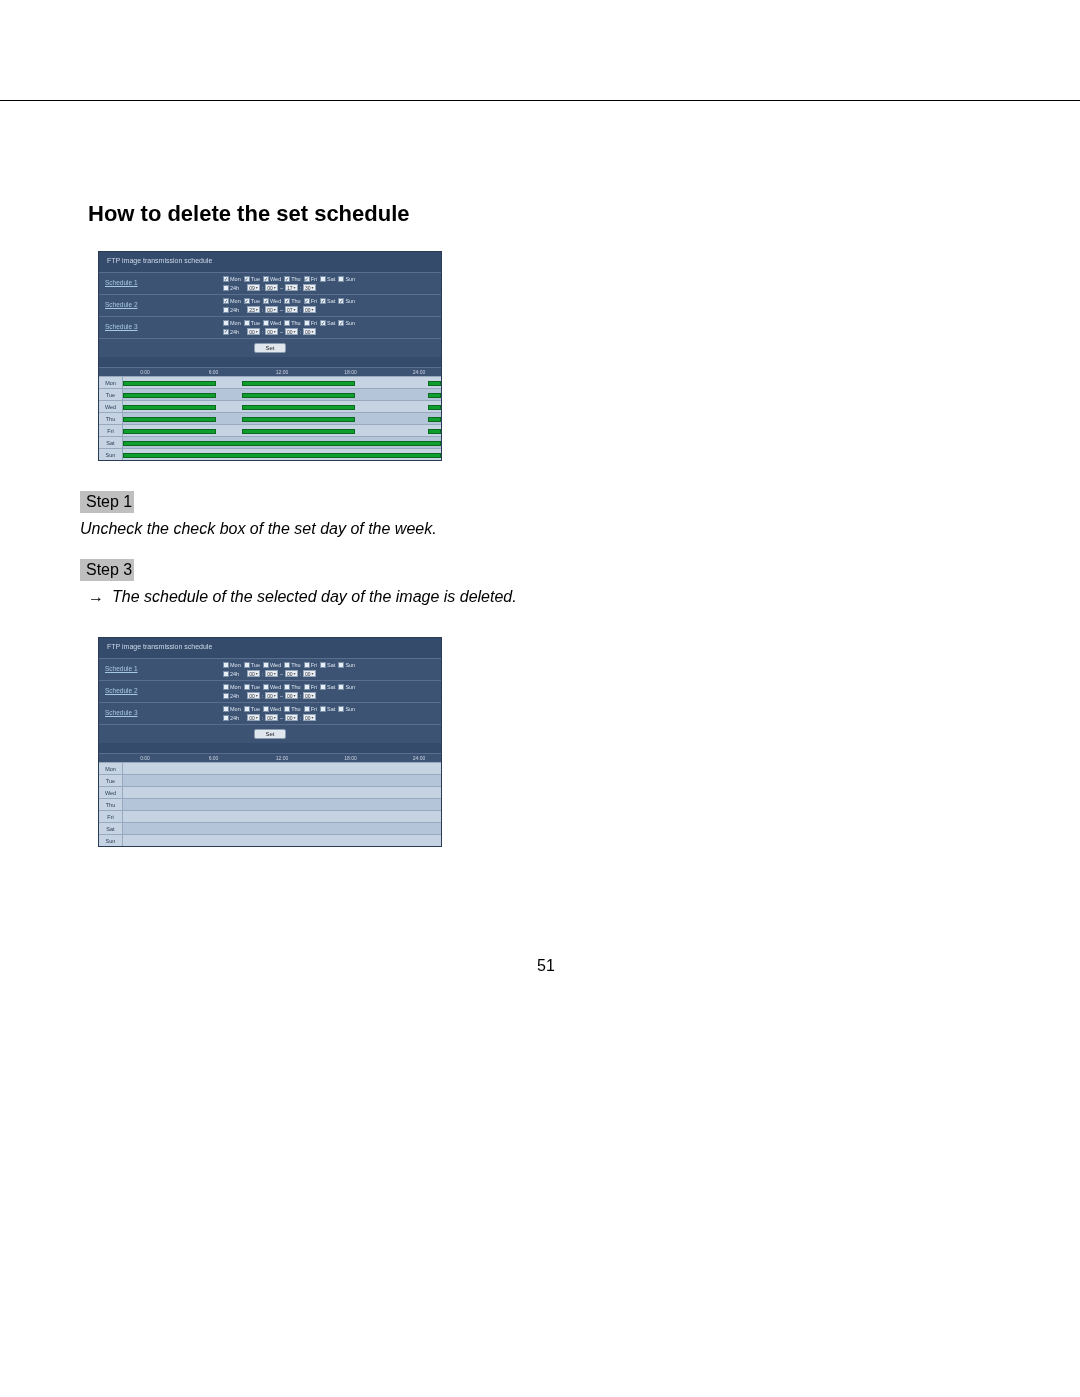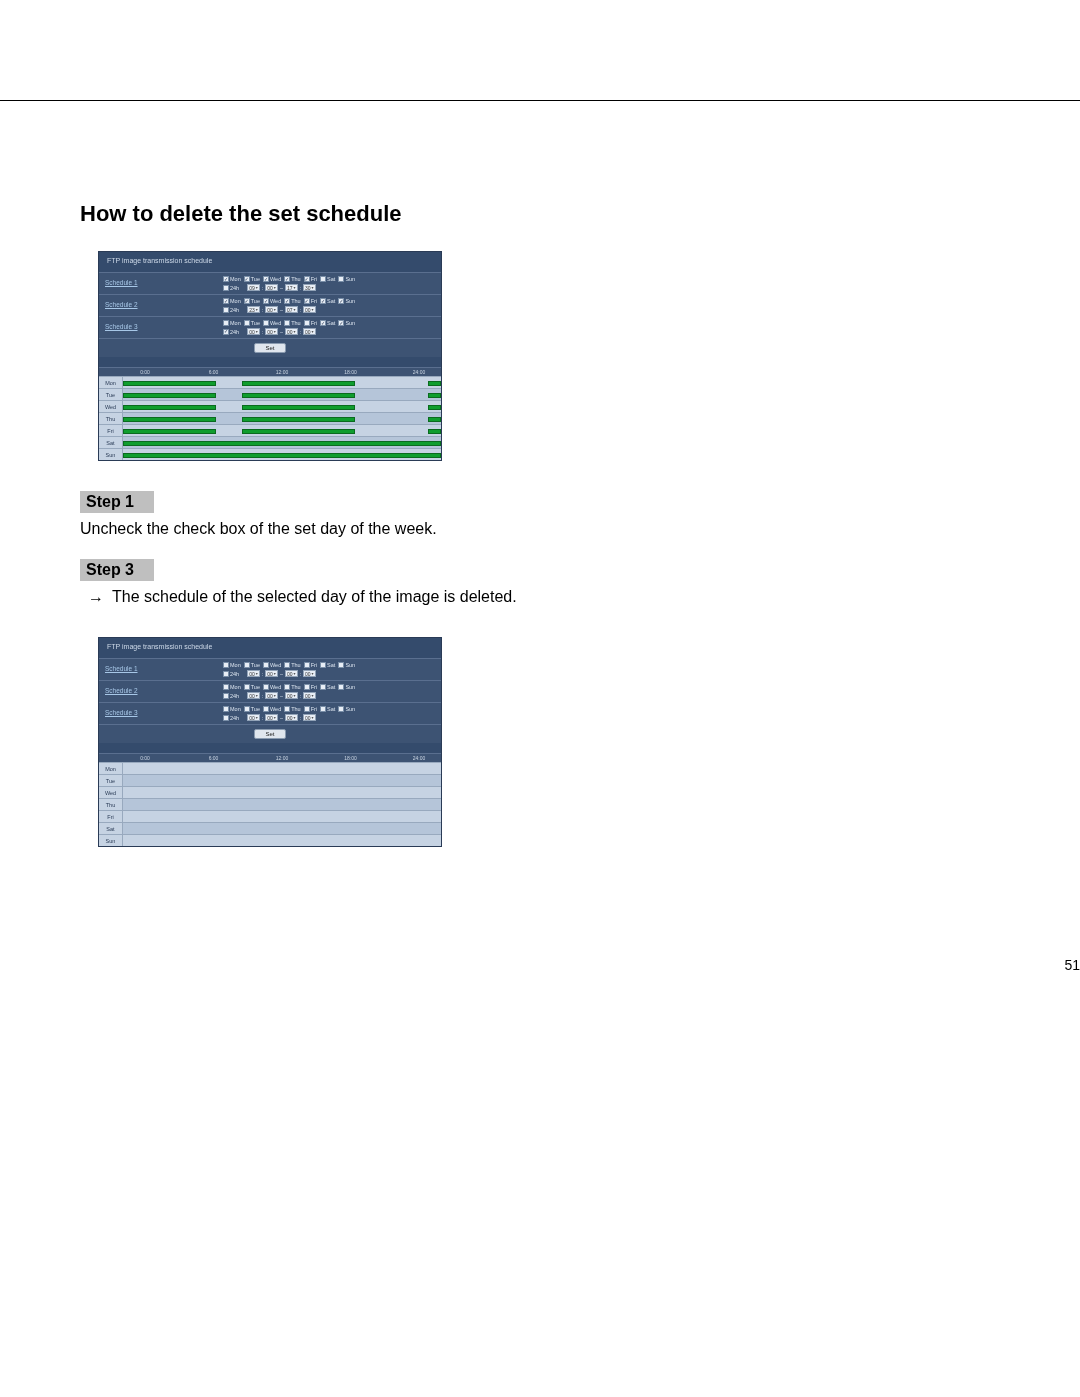--- a/index.html
+++ b/index.html
@@ -11,21 +11,21 @@
     width: 1080px;
   }
   .page {
     padding: 100px 80px 40px 80px;
     border-top: 1px solid #000;
     margin-top: 100px;
   }
   .section-title {
     font-size: 22px;
     font-weight: bold;
-    margin: 0 0 24px 0;
+    margin: 0 0 24px 8px;
   }
   .panel-wrap {
     margin: 0 0 30px 18px;
   }
   .panel {
     width: 344px;
     background: #344b6c;
     border: 1px solid #2a3b56;
     font-size: 6px;
     color: #c9d4e2;
@@ -149,39 +149,40 @@
     position:absolute;
     height:5px;
     top:3.5px;
     background:#0f9d2e;
     border:0.5px solid #0a6b1f;
   }
   
   .step-label {
     display:inline-block;
     background:#bfbfbf;
-    font-weight:bold;
+    font-weight:normal;
     font-size:16px;
-    padding:2px 20px 2px 6px;
+    padding:2px 2px 2px 6px;
     margin-bottom:4px;
   }
   .step-text {
     font-size:16px;
     margin: 0 0 18px 0;
     line-height:1.5;
+    font-style:italic;
   }
   .indent-arrow {
     display:flex;
     gap:8px;
     margin-left:8px;
   }
   .arrow-sym { font-size:16px; }
   .page-num {
-    text-align:right;
-    font-size:14px;
+    text-align:center;
+    font-size:16px;
     padding: 40px 0 20px 12px;
   }
 </style>
 </head>
 <body>
 
 <div class="page">
 
   <h2 class="section-title">How to delete the set schedule</h2>
 

